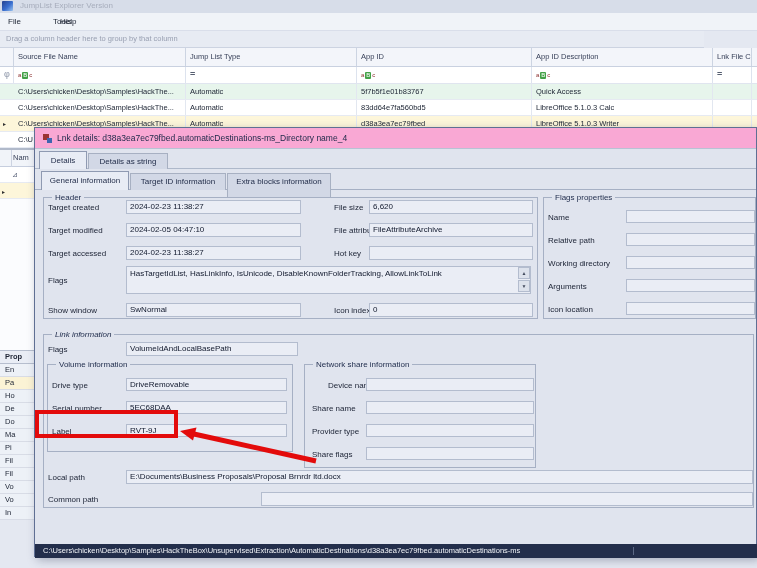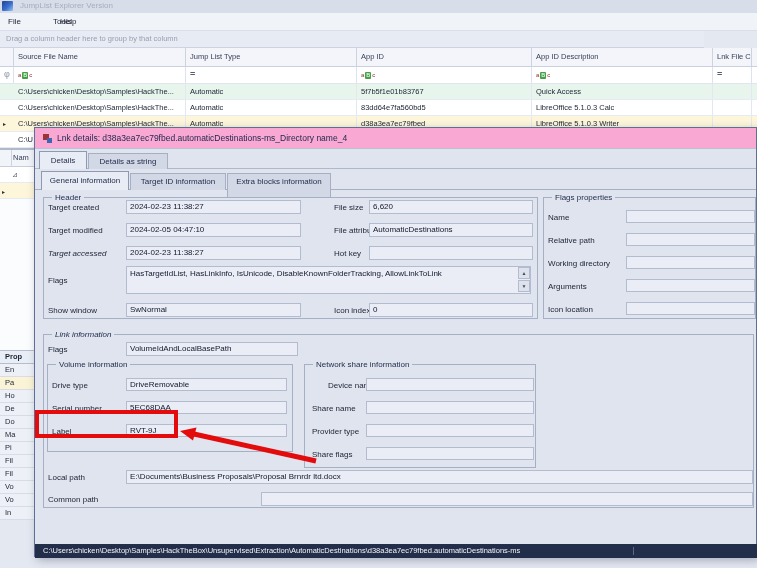--- a/index.html
+++ b/index.html
@@ -190,35 +190,35 @@
   <div class="tab inactive" style="left:95px;top:45px;width:96px;height:17px;line-height:16px;">Target ID information</div>
   <div class="tab inactive" style="left:192px;top:45px;width:104px;height:24px;line-height:16px;">Extra blocks information</div>
 
   <div class="grp" style="left:8px;top:69px;width:495px;height:122px;">
     <span class="cap">Header</span>
   </div>
   <span class="lbl" style="left:13px;top:75px;">Target created</span>
   <div class="fbox" style="left:91px;top:72px;width:175px;">2024-02-23 11:38:27</div>
   <span class="lbl" style="left:13px;top:98px;">Target modified</span>
   <div class="fbox" style="left:91px;top:95px;width:175px;">2024-02-05 04:47:10</div>
-  <span class="lbl" style="left:13px;top:121px;font-style:italic;">Target accessed</span>
+  <span class="lbl" style="left:13px;top:121px;">Target accessed</span>
   <div class="fbox" style="left:91px;top:118px;width:175px;">2024-02-23 11:38:27</div>
 
   <span class="lbl" style="left:13px;top:148px;">Flags</span>
   <div class="fbox ml" style="left:91px;top:138px;width:405px;height:28px;">HasTargetIdList, HasLinkInfo, IsUnicode, DisableKnownFolderTracking, AllowLinkToLink</div>
   <div class="sbtn" style="left:483px;top:139px;"><span>▲</span></div>
   <div class="sbtn" style="left:483px;top:152px;"><span>▼</span></div>
 
   <span class="lbl" style="left:13px;top:178px;">Show window</span>
   <div class="fbox" style="left:91px;top:175px;width:175px;">SwNormal</div>
 
   <span class="lbl" style="left:299px;top:75px;">File size</span>
   <div class="fbox" style="left:334px;top:72px;width:164px;">6,620</div>
   <span class="lbl" style="left:299px;top:98px;">File attributes</span>
-  <div class="fbox" style="left:334px;top:95px;width:164px;">AutomaticDestinations</div>
+  <div class="fbox" style="left:334px;top:95px;width:164px;">FileAttributeArchive</div>
   <span class="lbl" style="left:299px;top:121px;">Hot key</span>
   <div class="fbox" style="left:334px;top:118px;width:164px;"></div>
   <span class="lbl" style="left:299px;top:178px;">Icon index</span>
   <div class="fbox" style="left:334px;top:175px;width:164px;">0</div>
 
   <div class="grp" style="left:508px;top:69px;width:213px;height:122px;">
     <span class="cap">Flags properties</span>
   </div>
   <span class="lbl" style="left:513px;top:85px;">Name</span>
   <div class="fbox" style="left:591px;top:82px;width:129px;height:13px;"></div>

